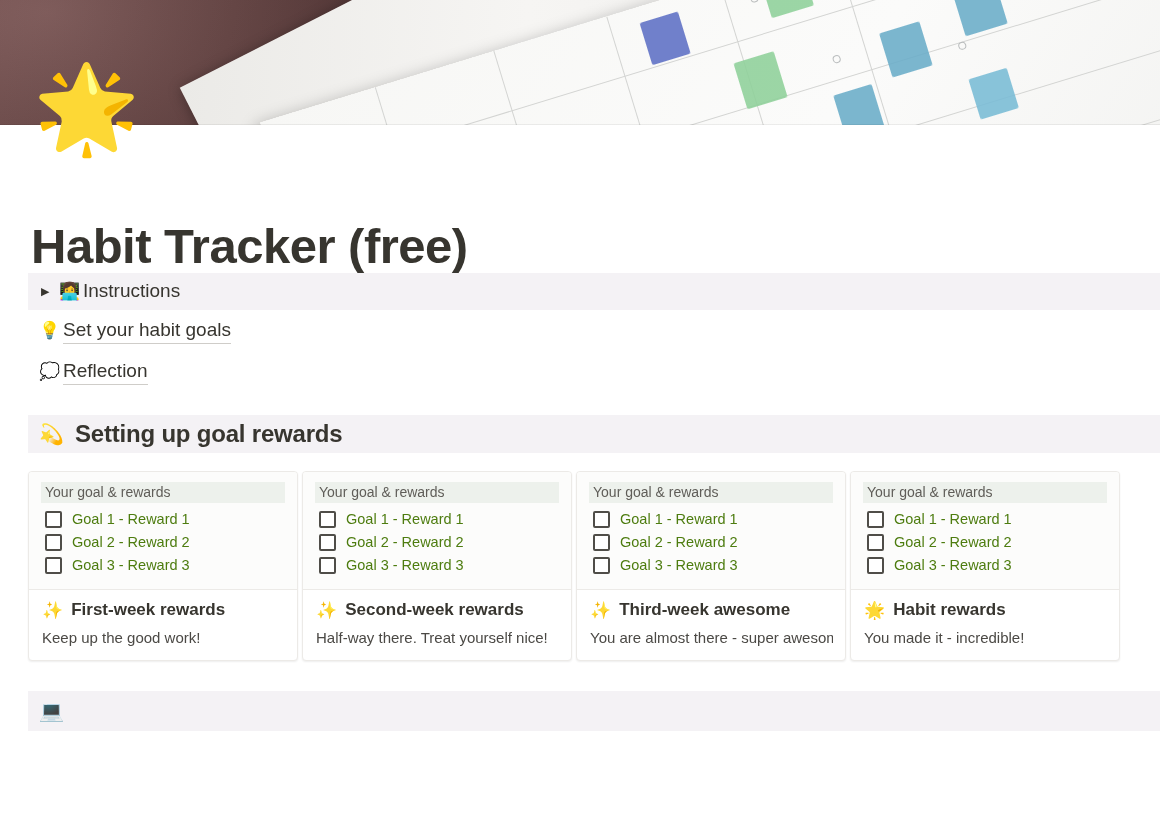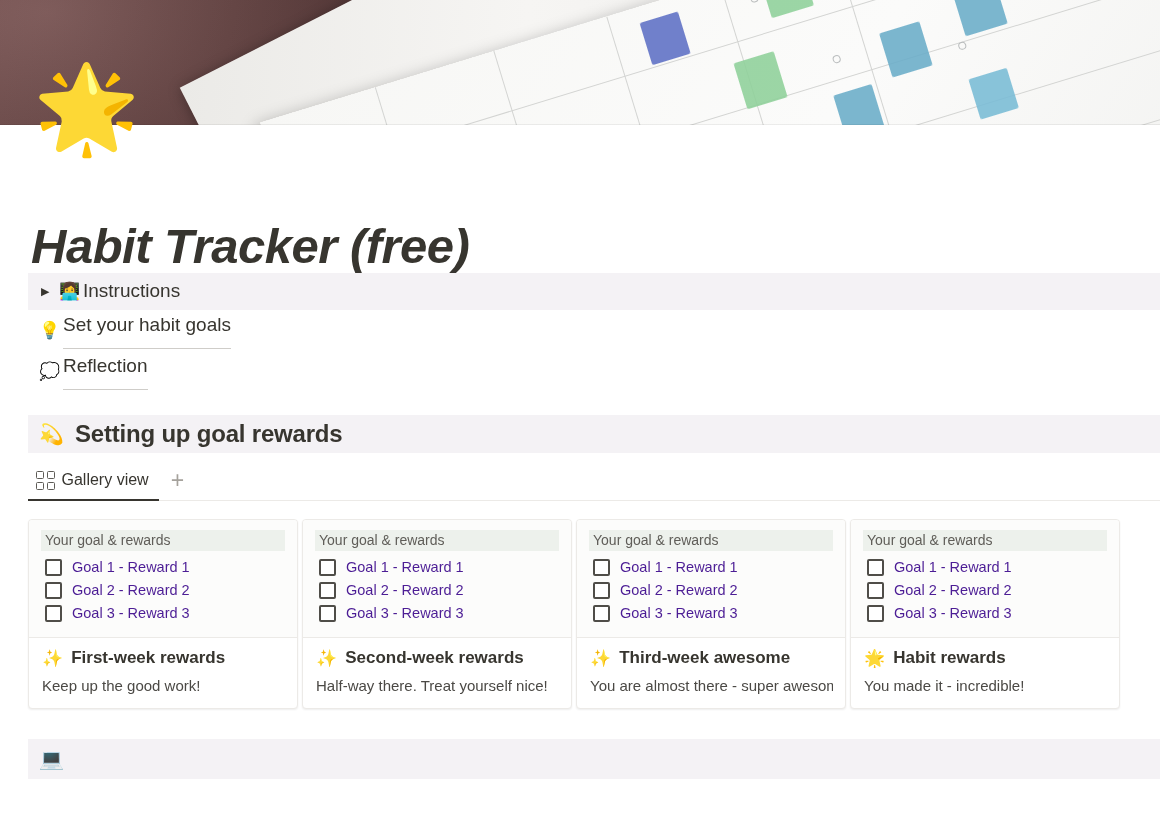--- a/index.html
+++ b/index.html
@@ -100,21 +100,20 @@
     padding: 0 0 0 0;
   }
   .title {
     margin: 0;
     padding: 96px 9px 0 31px;
     font-size: 49px;
     line-height: 1.06;
     font-weight: 700;
     color: #37352f;
     letter-spacing: -0.5px;
-    font-style: italic;
   }
 
   .band {
     margin-left: 28px;
     margin-right: 0;
     background: #f4f2f5;
     height: 37px;
     display: flex;
     align-items: center;
     padding-left: 9px;
@@ -136,21 +135,21 @@
     display: inline-block;
     text-align: center;
   }
   .row-emoji { width: 26px; font-size: 17px; }
 
   .link-text {
     color: #37352f;
     font-size: 19px;
     border-bottom: 1px solid #cfcdc9;
     line-height: 1.35;
-    padding-bottom: 10px;
+    padding-bottom: 1px;
   }
   .plain-text {
     color: #37352f;
     font-size: 19px;
   }
 
   .nav-row {
     margin-left: 28px;
     height: 41px;
     display: flex;
@@ -258,21 +257,21 @@
     padding: 3px 0 3px 4px;
   }
   .checkbox {
     width: 17px; height: 17px;
     flex: 0 0 17px;
     border: 2px solid #4f4d48;
     border-radius: 2px;
     background: #fff;
   }
   .todo-label {
-    color: #4c1d95;
+    color: #4d7c0f;
     font-size: 14.5px;
     white-space: nowrap;
   }
   .card-body { padding: 10px 12px 14px 13px; }
   .card-title {
     display: flex;
     align-items: center;
     gap: 8px;
     font-size: 17px;
     font-weight: 600;
@@ -346,32 +345,20 @@
   <div class="nav-row">
     <span class="emoji row-emoji">💭</span>
     <span class="link-text">Reflection</span>
   </div>
 
   <div class="band rewards">
     <span class="emoji row-emoji big">💫</span>
     <span class="rewards-title">Setting up goal rewards</span>
   </div>
 
-  <div class="viewbar">
-    <div class="view-tab">
-      <span class="grid-icon">
-        <i></i>
-          <i></i>
-          <i></i>
-          <i></i>
-      </span>
-      <span>Gallery view</span>
-    </div>
-    <span class="add-view">+</span>
-  </div>
 
   <div class="gallery">
 
     <div class="card">
       <div class="card-preview">
         <span class="preview-heading">Your goal &amp; rewards</span>
         <div class="todo">
           <span class="checkbox"></span>
           <span class="todo-label">Goal 1 - Reward 1</span>
         </div>

